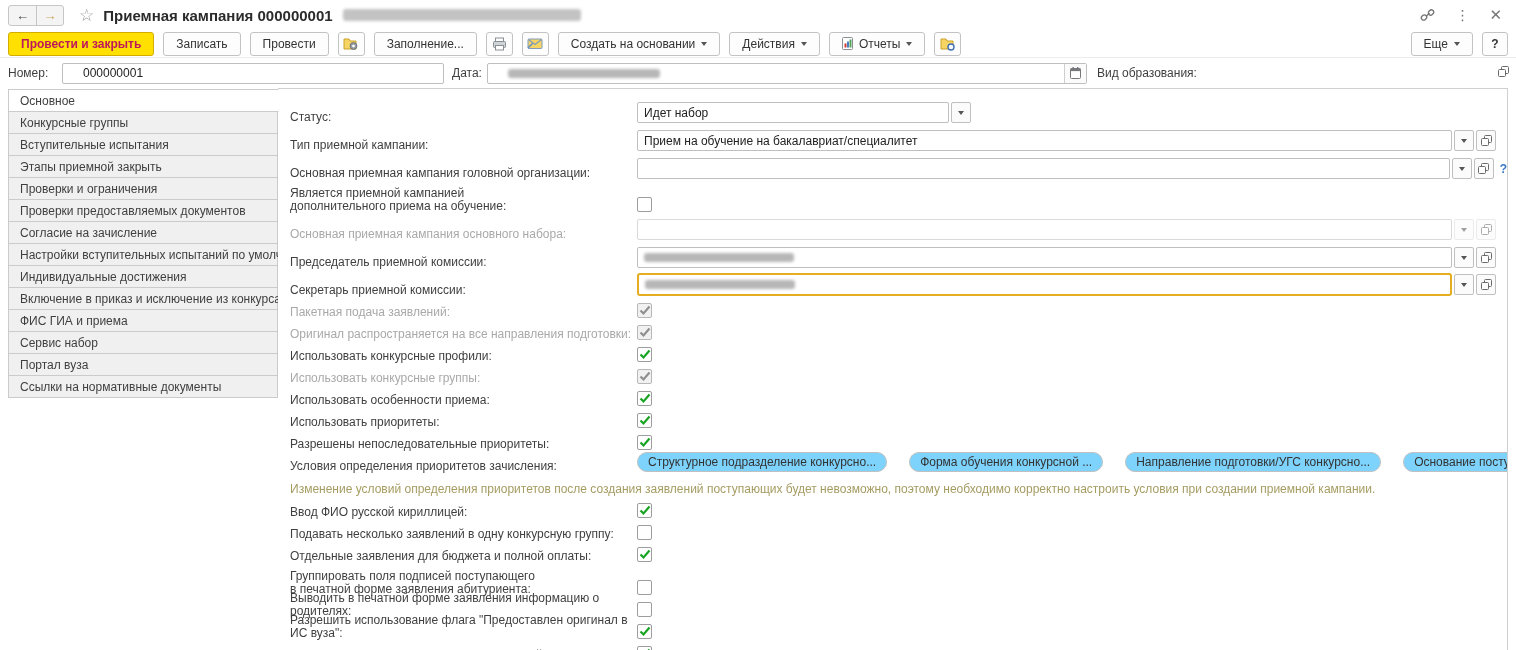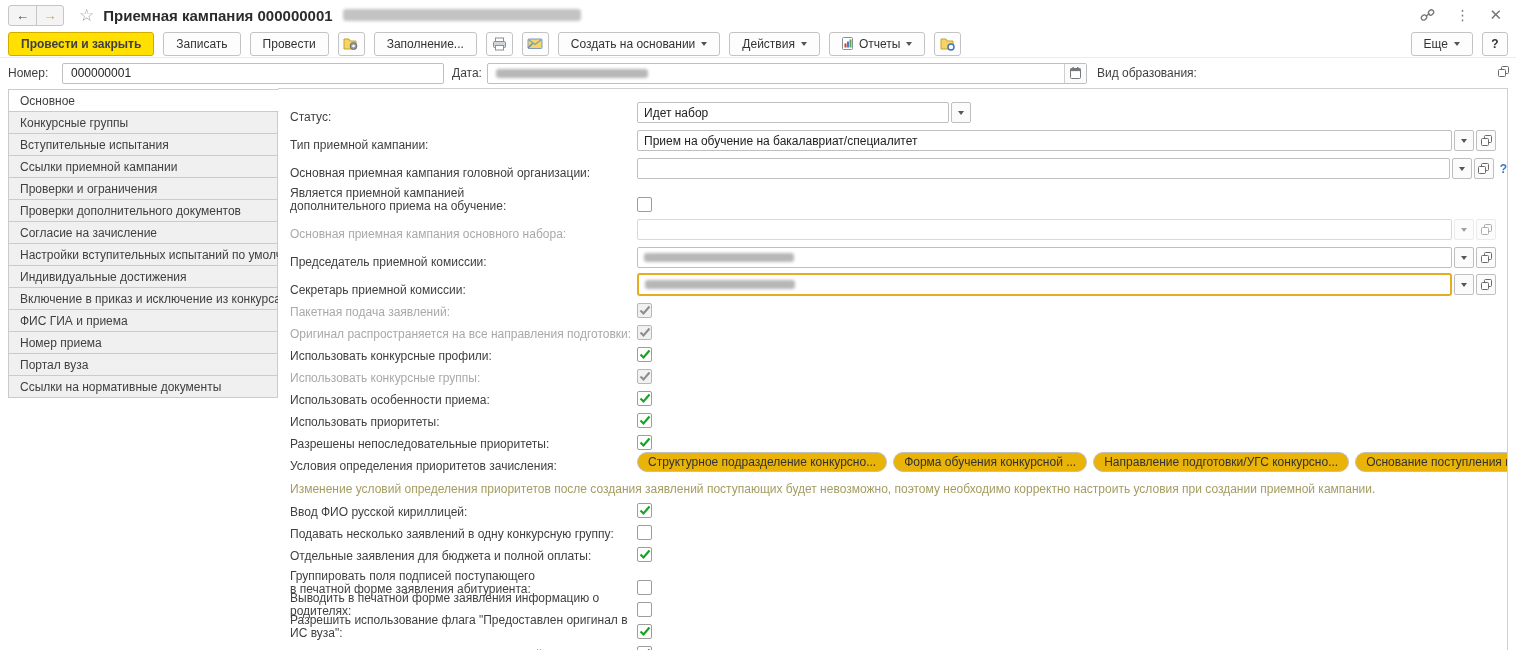--- a/index.html
+++ b/index.html
@@ -23,31 +23,31 @@
   .winbtns .wbtn { cursor:pointer; display:flex; align-items:center; }
   .kebab { font-size:14px; }
   .closex { font-size:15px; }
 
   
   .toolbar { position:absolute; top:30px; left:0; width:100%; height:28px;
     display:flex; align-items:center; padding:0 8px; gap:9px; border-bottom:1px solid #ececec; }
   .btn { height:24px; border:1px solid #c3c3c3; border-radius:3px; background:#fdfdfd;
     padding:0 12px; font-size:12px; color:#333; display:inline-flex; align-items:center; gap:6px;
     font-family:"Liberation Sans",sans-serif; cursor:pointer; white-space:nowrap; }
-  .btn.primary { background:#ffe000; border-color:#d2ad00; font-weight:bold; color:#404040; }
+  .btn.primary { background:#ffe000; border-color:#d2ad00; font-weight:bold; color:#be185d; }
   .btn.icon { width:27px; padding:0; justify-content:center; }
   .caret { width:0; height:0; border-left:3.5px solid transparent; border-right:3.5px solid transparent; border-top:4px solid #555; display:inline-block; }
   .spacer { flex:1; }
   .btn.help { width:26px; padding:0; justify-content:center; font-weight:bold; color:#333; }
 
   
   .numrow { position:absolute; top:58px; left:0; width:100%; height:30px; display:flex; align-items:center; }
   .numrow .lab { color:#3f3f3f; white-space:nowrap; }
   .field { height:21px; border:1px solid #bfbfbf; border-radius:2px; background:#fff;
-    display:flex; align-items:center; padding:0 8px; color:#222; }
+    display:flex; align-items:center; padding:0 20px; color:#222; }
   input.field { font-family:"Liberation Sans",sans-serif; font-size:12px; outline:none; }
   .lab-num { position:absolute; left:8px; }
   .f-num  { position:absolute; left:62px; width:382px; }
   .lab-date { position:absolute; left:452px; }
   .f-date { position:absolute; left:487px; width:600px; padding-right:0; }
   .f-date .redact { width:152px; }
   .inbtn { margin-left:auto; width:22px; height:100%; border-left:1px solid #cfcfcf; background:#fbfbfb;
     display:flex; align-items:center; justify-content:center; cursor:pointer; }
   .lab-edu { position:absolute; left:1097px; }
   .f-edu { position:absolute; left:1190px; width:302px; }
@@ -82,22 +82,22 @@
 
   .sq { width:20px; height:21px; border:1px solid #bfbfbf; border-radius:2px; background:#fbfbfb;
     display:flex; align-items:center; justify-content:center; cursor:pointer; flex:none; }
   .sq.dis { border-color:#dcdcdc; opacity:.55; cursor:default; }
   .helpq { color:#3a77c4; font-weight:bold; margin-left:4px; cursor:pointer; }
 
   .cb { width:15px; height:15px; border:1px solid #9d9d9d; border-radius:2px; background:#fff;
     display:flex; align-items:center; justify-content:center; cursor:pointer; color:#18a422; flex:none; }
   .cb.dis { background:#f1f1f1; border-color:#b7b7b7; color:#8f8f8f; cursor:default; }
 
-  .tag { height:20px; border:1px solid #c0c0c0; border-radius:10px; background:#eab308;
-    padding:0 10px; display:flex; align-items:center; color:#333; white-space:nowrap; margin-right:4px; cursor:pointer; }
+  .tag { height:20px; border:1px solid #c0c0c0; border-radius:10px; background:#7dd3fc;
+    padding:0 10px; display:flex; align-items:center; color:#333; white-space:nowrap; margin-right:20px; cursor:pointer; }
 
   .note { color:#a59c62; }
 
   svg { display:block; }
 </style>
 </head>
 <body>
 
 <div class="titlebar">
   <div class="navgroup">
@@ -205,29 +205,29 @@
       <rect x="3.5" y="0.5" width="7" height="7" rx="1" fill="none" stroke="#6a6a6a"></rect>
       <rect x="0.5" y="3.5" width="7" height="7" rx="1" fill="#fff" stroke="#6a6a6a"></rect>
     </svg>
   </span>
 </div>
 
 <div class="tabs">
     <div class="tab active">Основное</div>
     <div class="tab">Конкурсные группы</div>
     <div class="tab">Вступительные испытания</div>
-    <div class="tab">Ссылки приемной кампании</div>
+    <div class="tab">Этапы приемной закрыть</div>
     <div class="tab">Проверки и ограничения</div>
-    <div class="tab">Проверки дополнительного документов</div>
+    <div class="tab">Проверки предоставляемых документов</div>
     <div class="tab">Согласие на зачисление</div>
     <div class="tab">Настройки вступительных испытаний по умолчанию</div>
     <div class="tab">Индивидуальные достижения</div>
     <div class="tab">Включение в приказ и исключение из конкурса</div>
     <div class="tab">ФИС ГИА и приема</div>
-    <div class="tab">Номер приема</div>
+    <div class="tab">Сервис набор</div>
     <div class="tab">Портал вуза</div>
     <div class="tab">Ссылки на нормативные документы</div>
   </div>
 
 <div class="content">
   <div class="rows">
       <div class="row">
         <div class="lbl">Статус:</div>
         <div class="ctl">
           <div class="f short">

